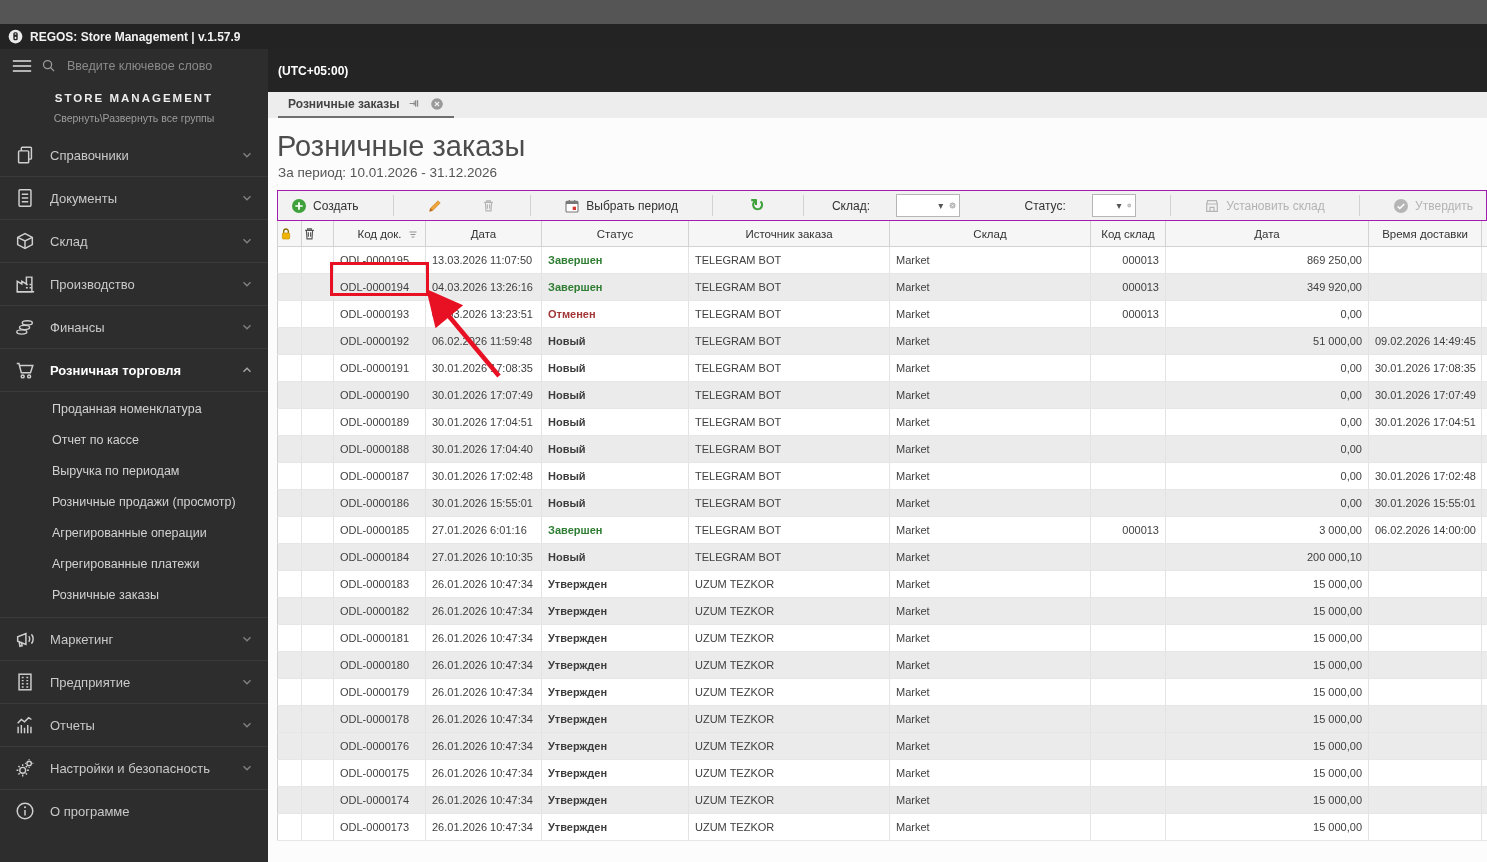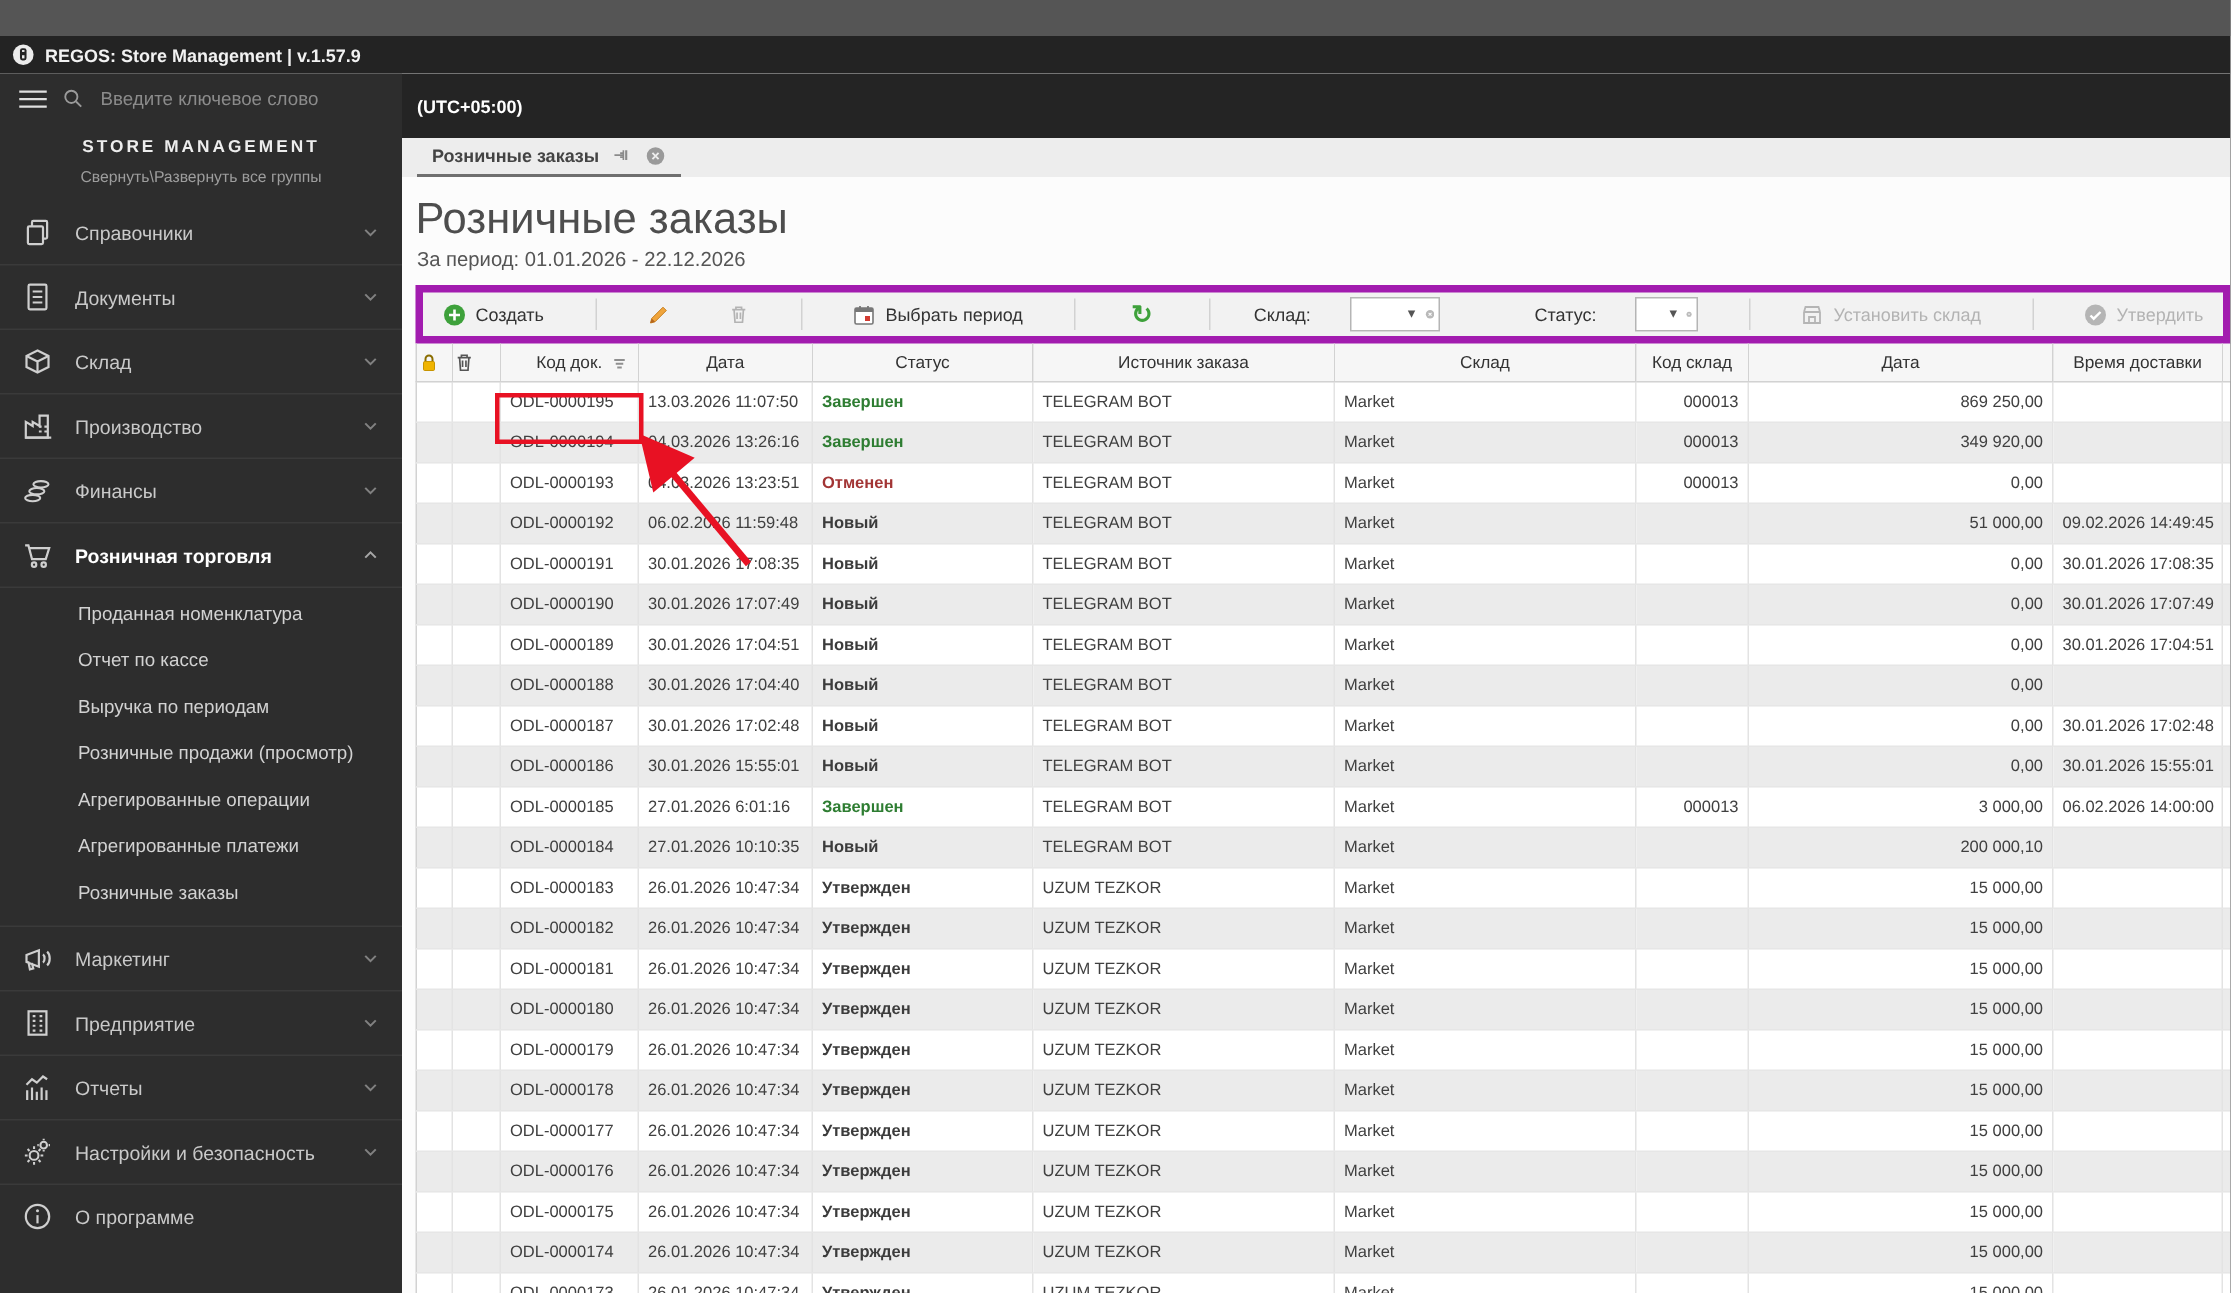--- a/index.html
+++ b/index.html
@@ -33,21 +33,21 @@
   
   .utc-bar{height:43px;background:#242424;color:#fff;font-size:12px;font-weight:bold;
            display:flex;align-items:center;padding-left:10px;}
   .tabstrip{height:26px;background:#ededed;display:flex;align-items:flex-end;padding-left:10px;}
   .tab{display:inline-flex;align-items:center;gap:9px;height:24px;padding:0 10px;
        font-size:12px;font-weight:bold;color:#444;border-bottom:2px solid #6f6f6f;cursor:pointer;}
   .content{flex:1;background:#fcfcfc;overflow:hidden;}
   .page-title{font-size:29px;font-weight:400;color:#4d4d4d;margin:12px 0 2px 9px;}
   .period{font-size:13.5px;color:#555;margin:2px 0 10px 10px;}
   
-  .toolbar{margin-left:9px;height:29px;background:#f2f2f2;border:5px solid #a21caf;
+  .toolbar{margin-left:9px;height:29px;background:#f2f2f2;border:1px solid #a21caf;
            display:flex;align-items:center;font-size:12px;color:#333;padding:0 4px;gap:20px;}
   .tbtn{display:inline-flex;align-items:center;gap:6px;padding:0 8px;height:25px;cursor:pointer;
         border:1px solid transparent;border-radius:2px;white-space:nowrap;}
   .tbtn.disabled{color:#b3b3b3;cursor:default;}
   .tsep{width:1px;height:21px;background:#d2d2d2;margin:0 5px;}
   .combo-label{margin:0 6px 0 4px;color:#333;}
   .combo{display:inline-flex;align-items:center;background:#fff;border:1px solid #b5b5b5;
          height:21px;padding:0 3px 0 6px;gap:4px;}
   .combo input{border:none;outline:none;font-size:12px;width:100%;padding:0;background:transparent;}
   .combo .arrow{color:#555;font-size:10px;line-height:1;padding:0 2px;cursor:pointer;}
@@ -286,21 +286,21 @@
             </svg>
           <svg width="14" height="14" viewBox="0 0 24 24">
               <circle cx="12" cy="12" r="10" fill="#9a9a9a"></circle>
               <path d="M8.5 8.5l7 7M15.5 8.5l-7 7" stroke="#ededed" stroke-width="2.2"></path>
             </svg>
         </div>
       </div>
 
       <div class="content">
         <h1 class="page-title">Розничные заказы</h1>
-        <div class="period">За период: 01.01.2026 - 22.12.2026</div>
+        <div class="period">За период: 10.01.2026 - 31.12.2026</div>
 
         <div class="toolbar">
           <div class="tbtn">
             <svg width="16" height="16" viewBox="0 0 24 24">
                 <circle cx="12" cy="12" r="10.5" fill="#3ea13b"></circle>
                 <path d="M12 6.5v11M6.5 12h11" stroke="#fff" stroke-width="2.6"></path>
               </svg>
             <span>Создать</span>
           </div>
           <div class="tsep"></div>
@@ -632,33 +632,20 @@
                 <td class="col-code">ODL-0000178</td>
                 <td class="col-date">26.01.2026 10:47:34</td>
                 <td class="col-status" style="color: rgb(60, 60, 60);">Утвержден</td>
                 <td class="col-source">UZUM TEZKOR</td>
                 <td class="col-warehouse">Market</td>
                 <td class="col-cash"></td>
                 <td class="col-sum">15 000,00</td>
                 <td class="col-delivery"></td>
                 <td></td>
               </tr>
-              <tr class="r-even">
-                <td></td>
-                <td></td>
-                <td class="col-code">ODL-0000177</td>
-                <td class="col-date">26.01.2026 10:47:34</td>
-                <td class="col-status" style="color: rgb(60, 60, 60);">Утвержден</td>
-                <td class="col-source">UZUM TEZKOR</td>
-                <td class="col-warehouse">Market</td>
-                <td class="col-cash"></td>
-                <td class="col-sum">15 000,00</td>
-                <td class="col-delivery"></td>
-                <td></td>
-              </tr>
               <tr class="r-odd">
                 <td></td>
                 <td></td>
                 <td class="col-code">ODL-0000176</td>
                 <td class="col-date">26.01.2026 10:47:34</td>
                 <td class="col-status" style="color: rgb(60, 60, 60);">Утвержден</td>
                 <td class="col-source">UZUM TEZKOR</td>
                 <td class="col-warehouse">Market</td>
                 <td class="col-cash"></td>
                 <td class="col-sum">15 000,00</td>

